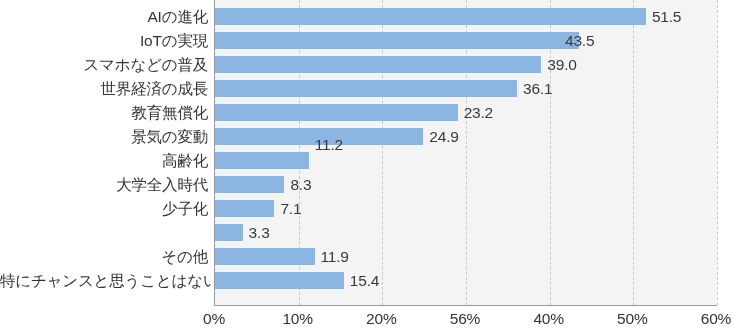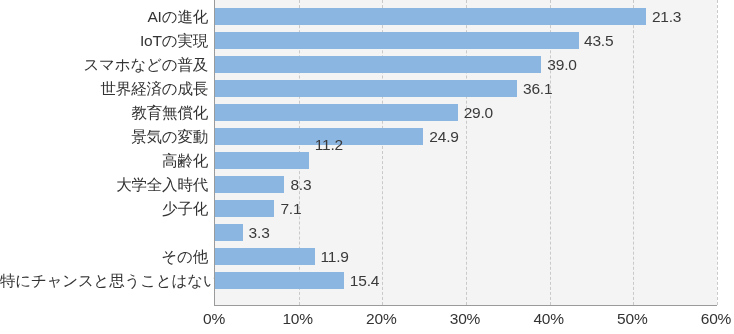--- a/index.html
+++ b/index.html
@@ -111,29 +111,29 @@
     <div>
         <div class="gridline" style="left: 83.6667px;"></div>
         <div class="gridline" style="left: 167.333px;"></div>
         <div class="gridline" style="left: 251px;"></div>
         <div class="gridline" style="left: 334.667px;"></div>
         <div class="gridline" style="left: 418.333px;"></div>
         <div class="gridline" style="left: 502px;"></div>
       </div>
     <div>
         <div class="bar" style="top: 8px; left: 0px; width: 430.883px; background: rgb(140, 182, 226);"></div>
-        <div class="bar-value" style="top: 8px; left: 436.883px;">21.3</div>
+        <div class="bar-value" style="top: 8px; left: 436.883px;">51.5</div>
         <div class="bar" style="top: 32px; left: 0px; width: 363.95px; background: rgb(140, 182, 226);"></div>
-        <div class="bar-value" style="top: 32px; left: 369px; text-align: center;">43.5</div>
+        <div class="bar-value" style="top: 32px; left: 350px; text-align: center;">43.5</div>
         <div class="bar" style="top: 56px; left: 0px; width: 326.3px; background: rgb(140, 182, 226);"></div>
         <div class="bar-value" style="top: 56px; left: 332.3px;">39.0</div>
         <div class="bar" style="top: 80px; left: 0px; width: 302.037px; background: rgb(140, 182, 226);"></div>
         <div class="bar-value" style="top: 80px; left: 308.037px;">36.1</div>
         <div class="bar" style="top: 104px; left: 0px; width: 242.633px; background: rgb(140, 182, 226);"></div>
-        <div class="bar-value" style="top: 104px; left: 248.633px;">29.0</div>
+        <div class="bar-value" style="top: 104px; left: 248.633px;">23.2</div>
         <div class="bar" style="top: 128px; left: 0px; width: 208.33px; background: rgb(140, 182, 226);"></div>
         <div class="bar-value" style="top: 128px; left: 214.33px; text-align: right;">24.9</div>
         <div class="bar" style="top: 152px; left: 0px; width: 93.7067px; background: rgb(140, 182, 226);"></div>
         <div class="bar-value" style="top: 136px; left: 99.7067px;">11.2</div>
         <div class="bar" style="top: 176px; left: 0px; width: 69.4433px; background: rgb(140, 182, 226);"></div>
         <div class="bar-value" style="top: 176px; left: 75.4433px;">8.3</div>
         <div class="bar" style="top: 200px; left: 0px; width: 59.4033px; background: rgb(140, 182, 226);"></div>
         <div class="bar-value" style="top: 200px; left: 65.4033px;">7.1</div>
         <div class="bar" style="top: 224px; left: 0px; width: 27.61px; background: rgb(140, 182, 226);"></div>
         <div class="bar-value" style="top: 224px; left: 33.61px;">3.3</div>
@@ -141,19 +141,19 @@
         <div class="bar-value" style="top: 248px; left: 105.563px;">11.9</div>
         <div class="bar" style="top: 272px; left: 0px; width: 128.847px; background: rgb(140, 182, 226);"></div>
         <div class="bar-value" style="top: 272px; left: 134.847px;">15.4</div>
       </div>
   </div>
 
   <div>
       <div class="x-tick-label" style="left: 214px;">0%</div>
       <div class="x-tick-label" style="left: 297.667px;">10%</div>
       <div class="x-tick-label" style="left: 381.333px;">20%</div>
-      <div class="x-tick-label" style="left: 465px;">30%</div>
+      <div class="x-tick-label" style="left: 465px;">56%</div>
       <div class="x-tick-label" style="left: 548.667px;">40%</div>
       <div class="x-tick-label" style="left: 632.333px;">50%</div>
       <div class="x-tick-label" style="left: 716px;">60%</div>
     </div>
 
 </div>
 
 </body></html>

